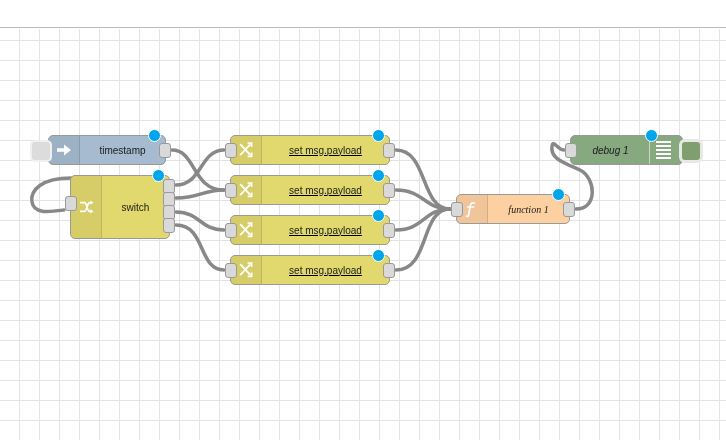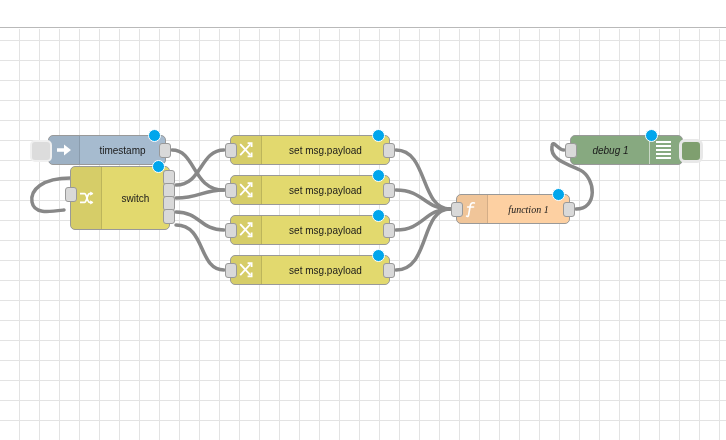--- a/index.html
+++ b/index.html
@@ -154,21 +154,21 @@
   .debug-lines i {
     display: block;
     width: 15px;
     height: 2px;
     background: #ffffff;
   }
 
   
   .n-inject   { background: #a6bbcf; }
   .n-switch   { background: #e2d96e; }
-  .n-change   { background: #e2d96e; }
+  .n-change   { background: #e2d96e; text-decoration: underline; }
   .n-function { background: #fdd0a2; font-family: Liberation Serif, serif; }
   .n-debug    { background: #87a980; }
 
   .icon-svg { display: block; }
 </style>
 </head>
 <body>
 
 <div id="canvas-root">
 
@@ -206,21 +206,21 @@
     <div class="node-icon-box">
       <svg class="icon-svg" width="18" height="18" viewBox="0 0 18 18" aria-hidden="true">
         <path d="M2 7.2 H9 V3.5 L16 9 L9 14.5 V10.8 H2 Z" fill="#ffffff"></path>
       </svg>
     </div>
     <div class="node-label">timestamp</div>
     <div class="port out" style="top:7px;"></div>
     <div class="status-dot"></div>
   </div>
 
-  <div class="node n-switch" style="left:70px; top:166px; width:100px; height:64px;">
+  <div class="node n-switch" style="left:70px; top:175px; width:100px; height:64px;">
     <div class="node-icon-box" style="border-radius:4px 0 0 4px;">
       <svg class="icon-svg" width="18" height="18" viewBox="0 0 18 18" aria-hidden="true">
         <path d="M3 4.6 H7.5 C10 4.6 10 13.4 12.6 13.4 H15.5" stroke="#ffffff" stroke-width="1.7" fill="none"></path>
         <path d="M3 13.4 H7.5 C10 13.4 10 4.6 12.6 4.6 H15.5" stroke="#ffffff" stroke-width="1.7" fill="none"></path>
         <path d="M13.2 2.4 L16.4 4.6 L13.2 6.8 Z" fill="#ffffff"></path>
         <path d="M13.2 11.2 L16.4 13.4 L13.2 15.6 Z" fill="#ffffff"></path>
       </svg>
     </div>
     <div class="node-label">switch</div>
     <div class="port in" style="top:20px;"></div>

